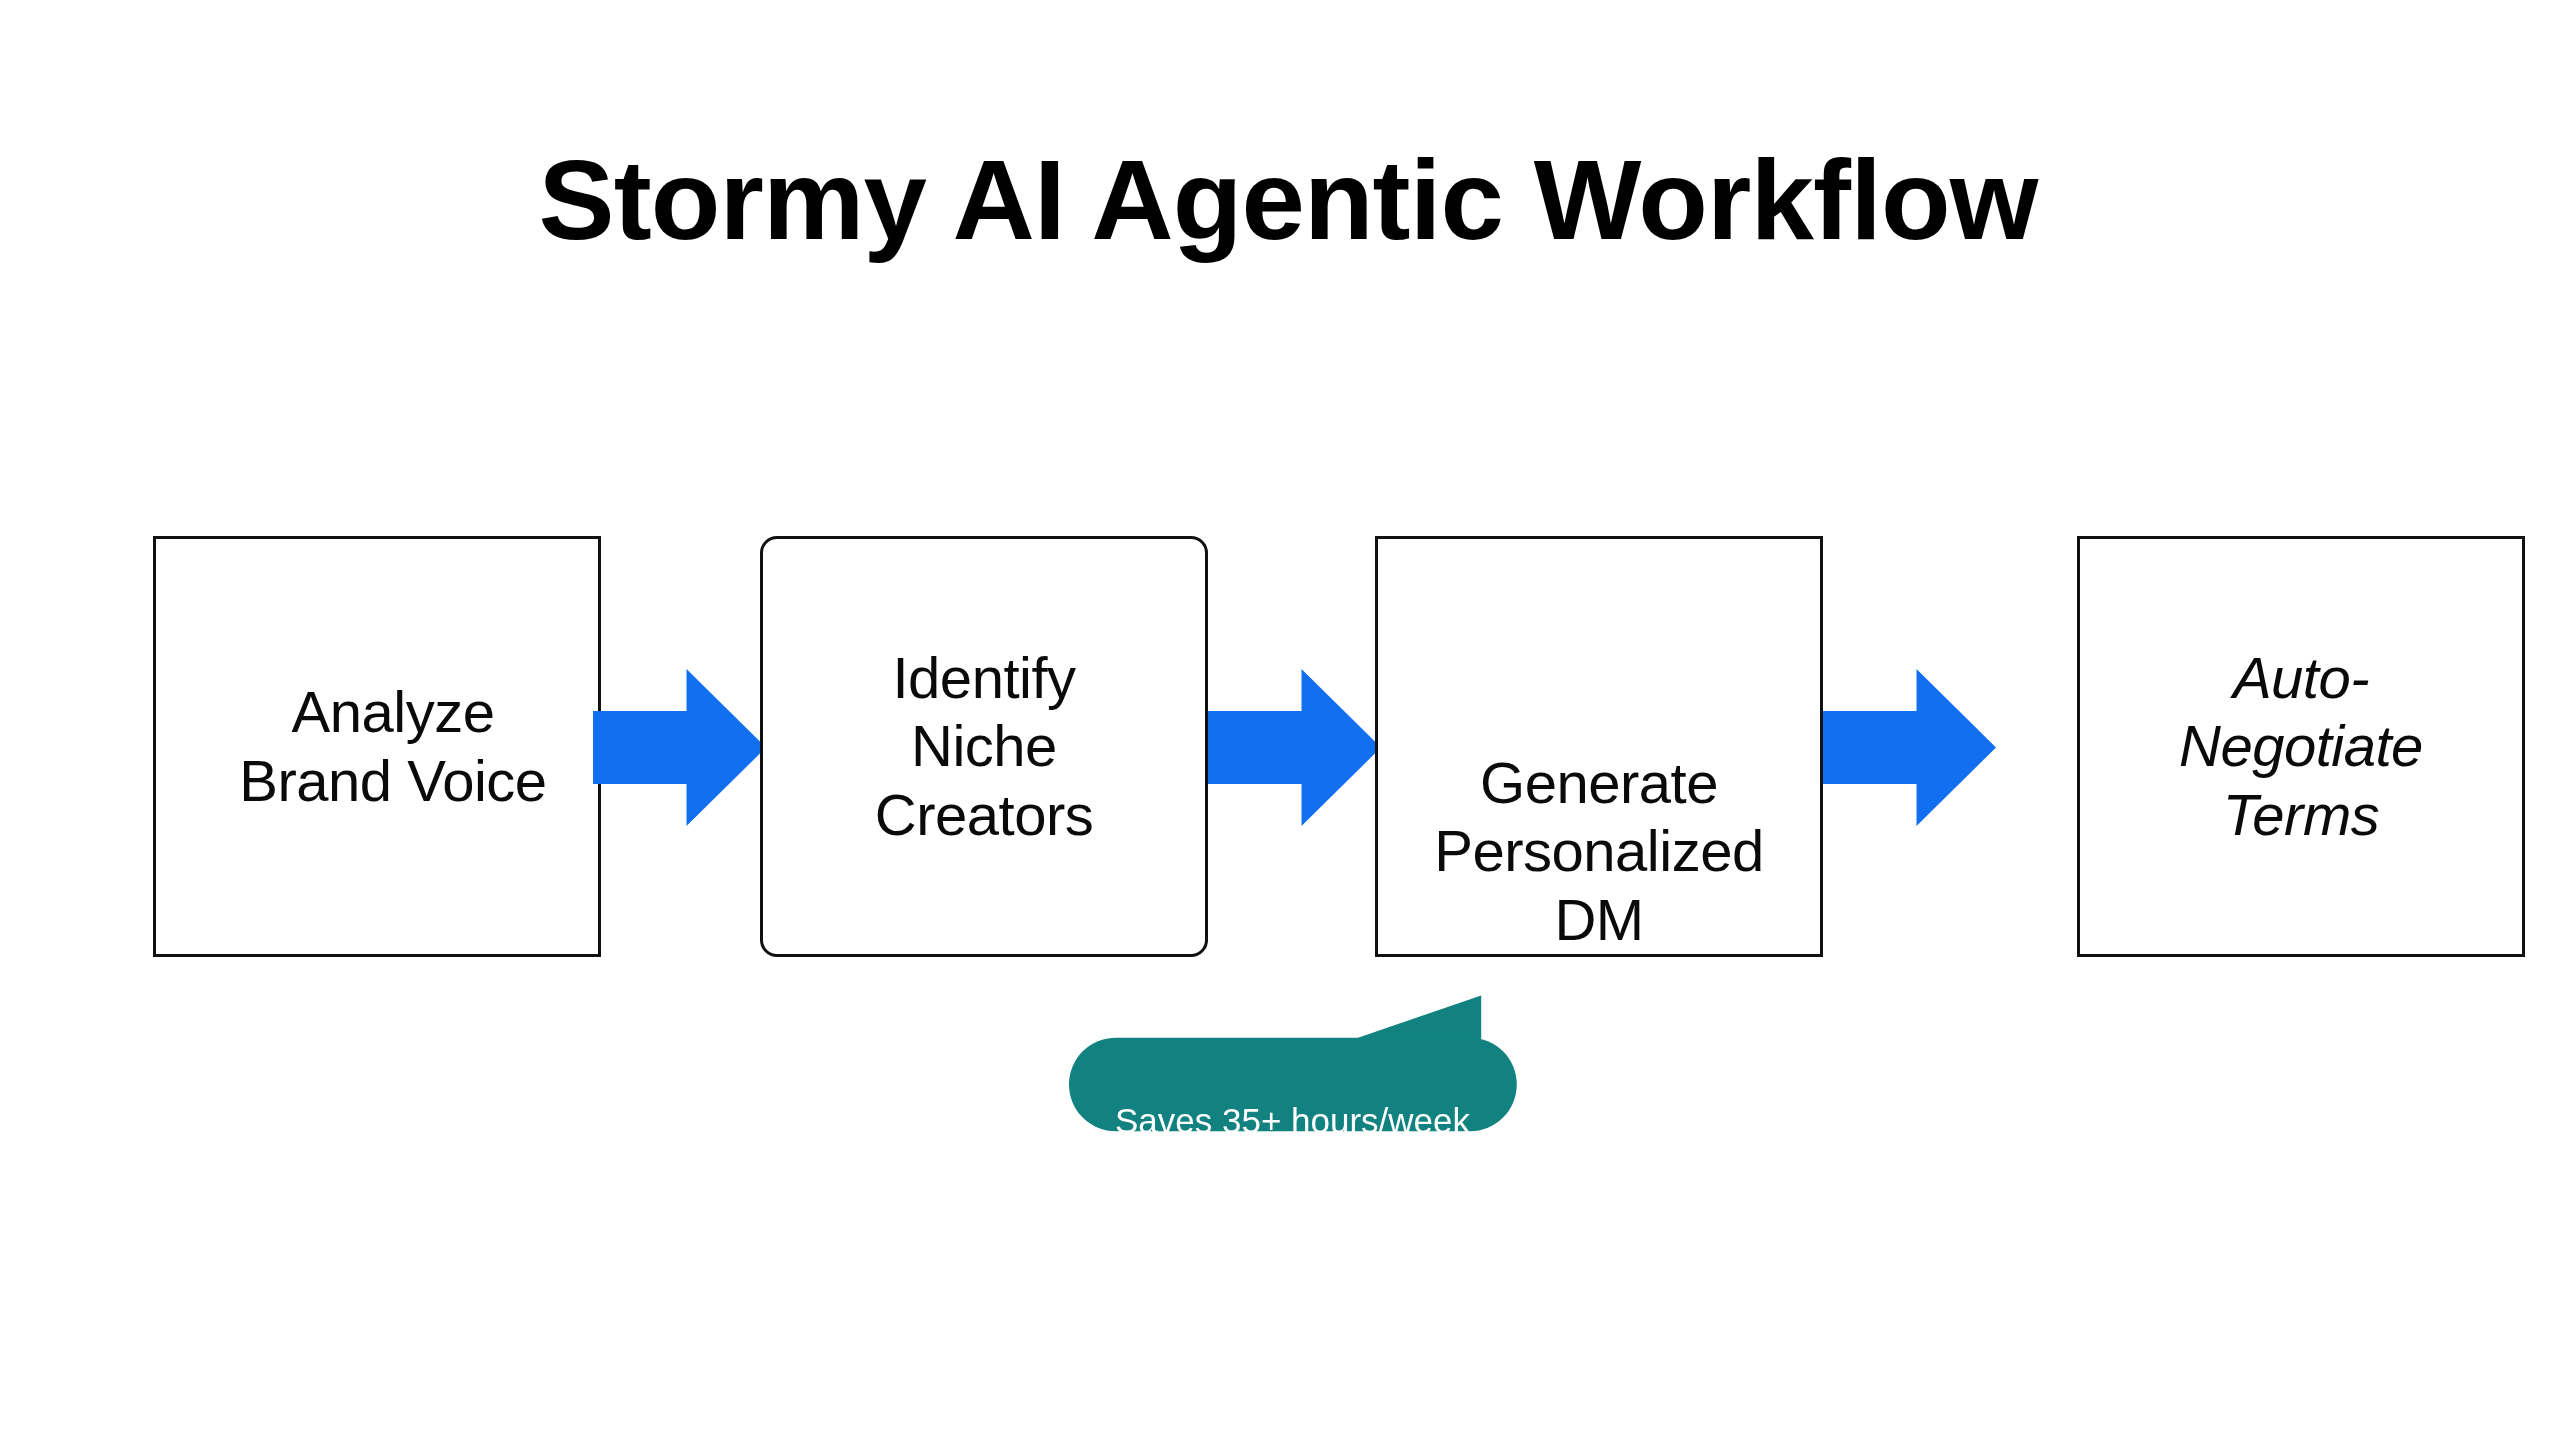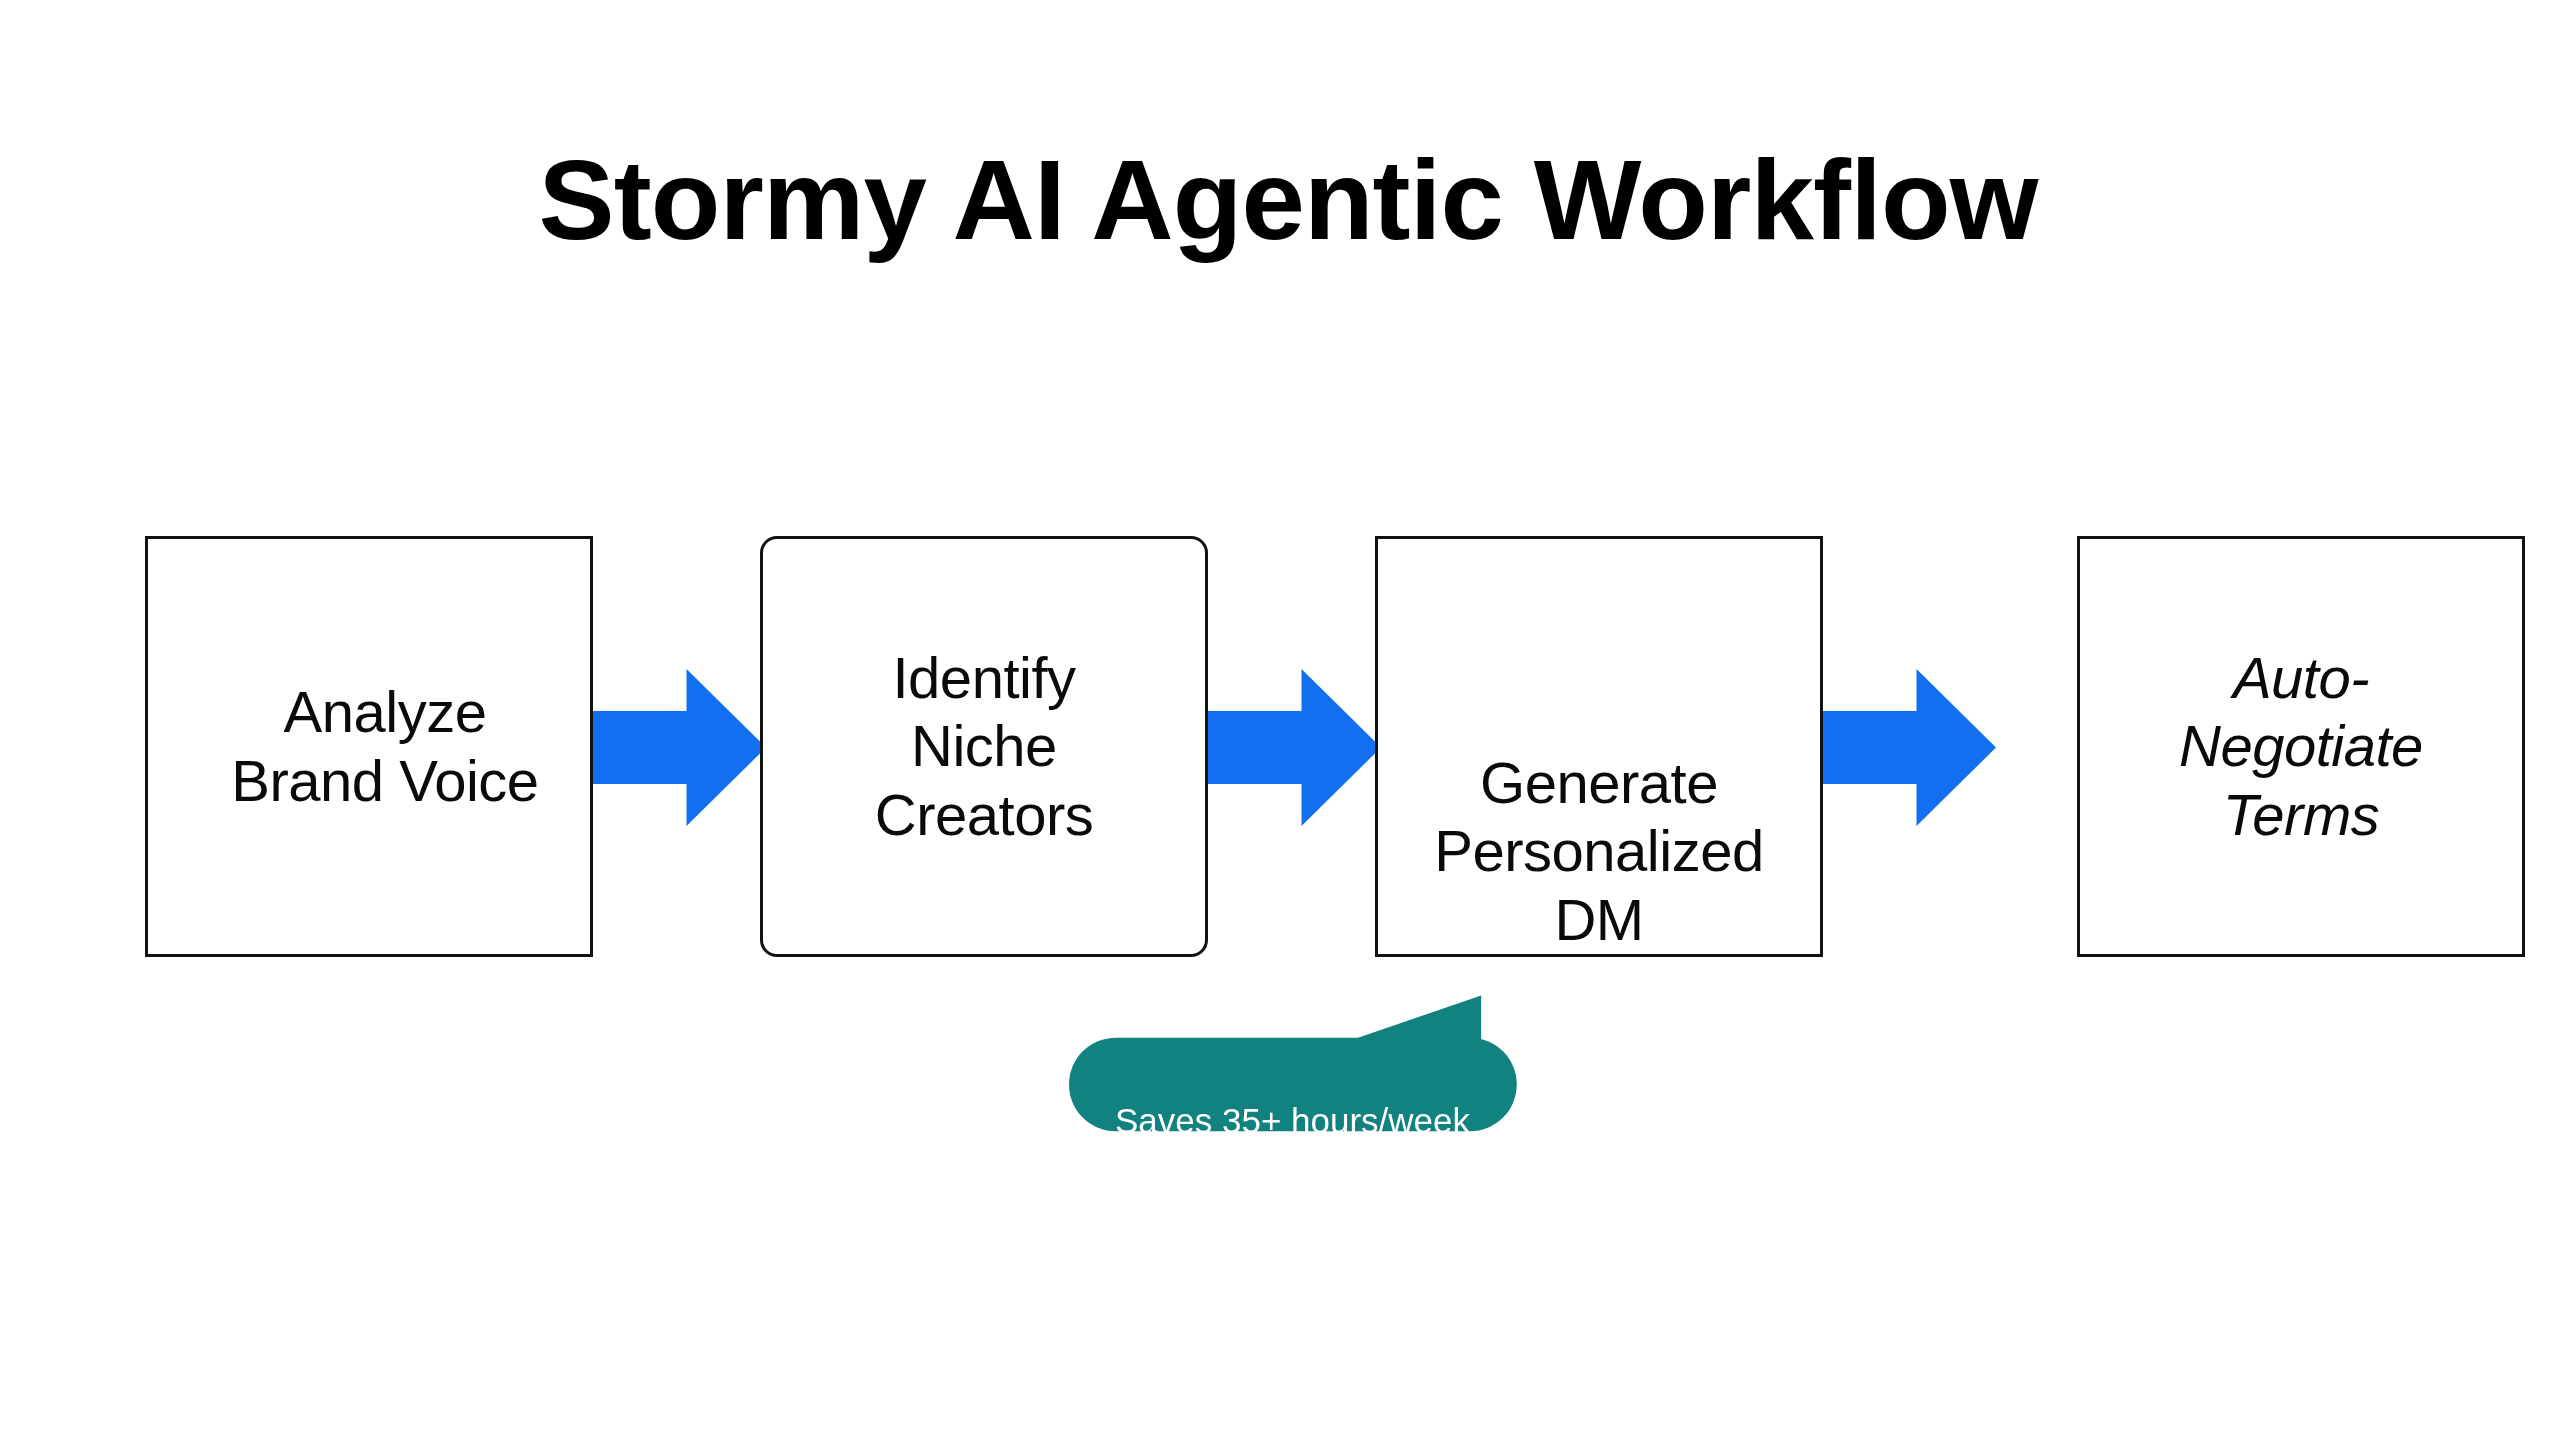--- a/index.html
+++ b/index.html
@@ -62,21 +62,21 @@
     font-size: 58px;
     font-weight: 400;
     color: #0a0a0a;
     line-height: 1.18;
     text-align: center;
     white-space: pre-line;
     letter-spacing: -0.5px;
   }
 
   
-  .step-box.b1 { left: 0px;    width: 448px; padding-left: 32px; }
+  .step-box.b1 { left: 8px;    width: 448px; padding-left: 32px; }
   .step-box.b2 { left: 615px;  width: 448px; border-radius: 17px; }
   .step-box.b3 { left: 1230px; width: 448px; align-items: flex-end; }
   .step-box.b4 { left: 1932px; width: 448px; font-style: italic; }
 
   
   .step-box.b3 .step-label {
     width: 524px;
   }
 
   

